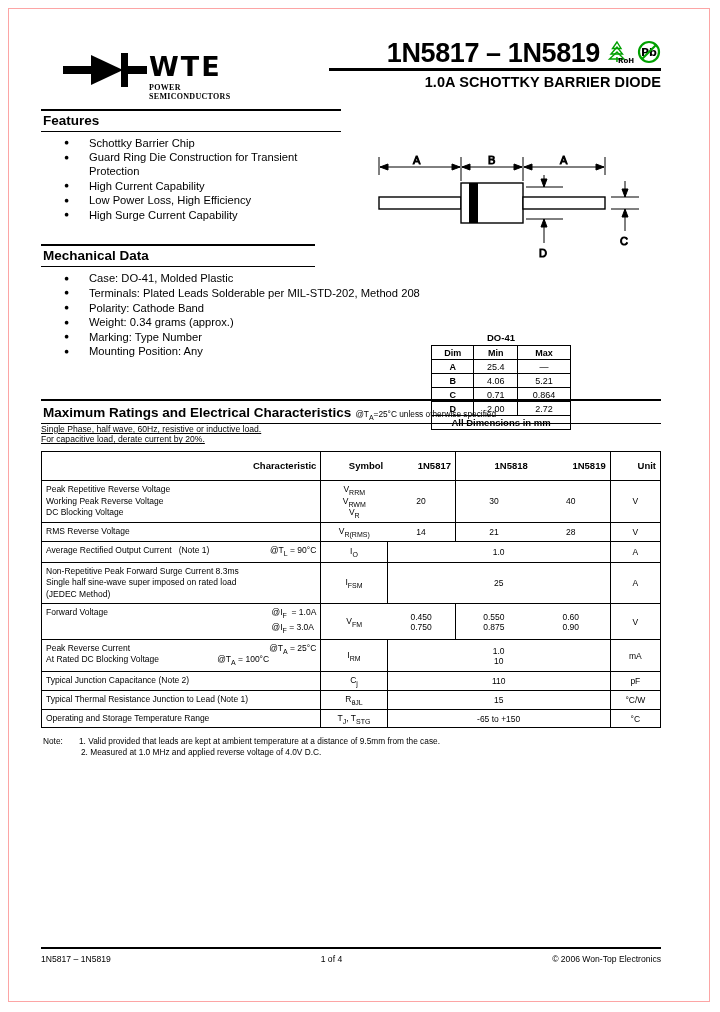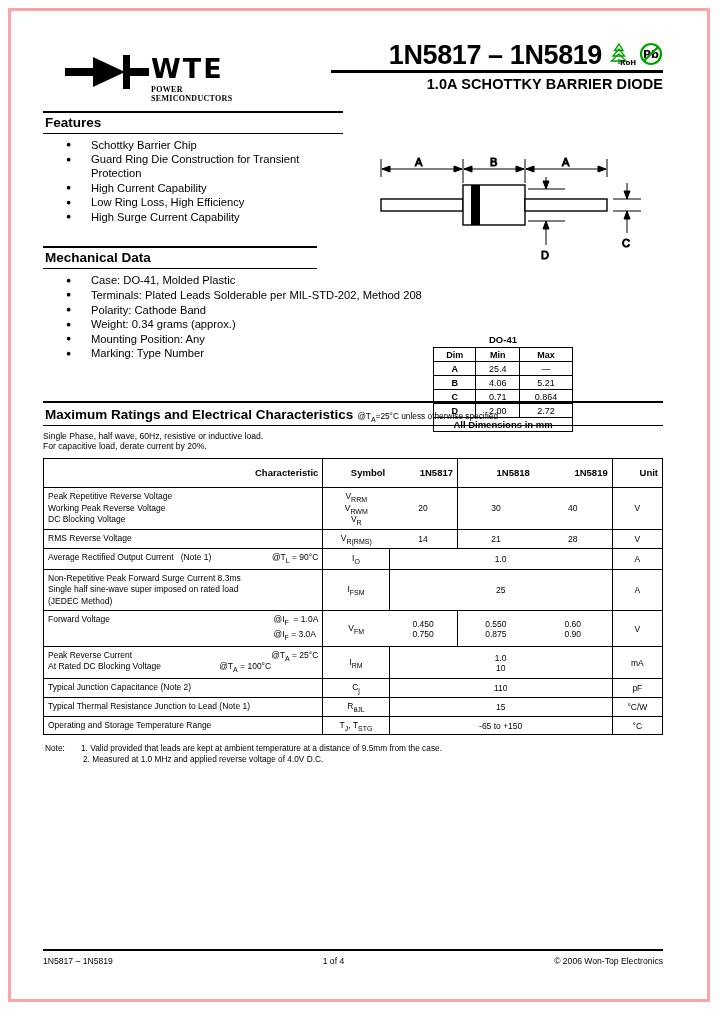--- a/index.html
+++ b/index.html
@@ -14,21 +14,21 @@
     color: #000000;
     position: relative;
     overflow: hidden;
   }
   .page {
     position: absolute;
     left: 8px;
     top: 8px;
     width: 702px;
     height: 994px;
-    border: 3px solid #fca5a5;
+    border: 1px solid #fca5a5;
     box-sizing: border-box;
   }
   .inner {
     position: absolute;
     left: 32px;
     top: 22px;
     width: 620px;
   }
 
   
@@ -190,22 +190,22 @@
     display: inline;
   }
   .mr-cond {
     font-size: 8.3px;
     display: inline;
     margin-left: 4px;
   }
   .mr-note {
     font-size: 8.6px;
     line-height: 10.5px;
-    margin-top: 5px;
     margin-bottom: 6px;
+    text-decoration: underline;
   }
   table.spec {
     border-collapse: collapse;
     width: 100%;
     font-size: 8.5px;
     table-layout: fixed;
   }
   table.spec td {
     border: 1px solid #000;
     padding: 3px 4px;
@@ -292,21 +292,21 @@
     </div>
   </div>
 
   <div class="features-wrap">
     <div class="features-col">
       <div class="sec-head">Features</div>
       <ul class="bullets">
         <li>Schottky Barrier Chip</li>
         <li>Guard Ring Die Construction for Transient Protection</li>
         <li>High Current Capability</li>
-        <li>Low Ring Loss, High Efficiency</li>
+        <li>Low Power Loss, High Efficiency</li>
         <li>High Surge Current Capability</li>
       </ul>
     </div>
 
     <svg class="drawing" viewBox="0 0 290 120">
       <g stroke="#000" stroke-width="1.4" fill="none">
 
         <rect x="8" y="52" width="82" height="12" fill="#fff"></rect>
 
         <rect x="90" y="38" width="62" height="40" fill="#fff"></rect>
@@ -357,22 +357,22 @@
     </svg>
   </div>
 
   <div style="margin-top:22px; position:relative;">
     <div class="sec-head sec-head-mech">Mechanical Data</div>
     <ul class="bullets">
       <li>Case: DO-41, Molded Plastic</li>
       <li>Terminals: Plated Leads Solderable per MIL-STD-202, Method 208</li>
       <li>Polarity: Cathode Band</li>
       <li>Weight: 0.34 grams (approx.)</li>
+      <li>Marking: Type Number</li>
       <li>Mounting Position: Any</li>
-      <li>Marking: Type Number</li>
     </ul>
   </div>
 
   <div class="dimtable-wrap">
     <table class="dimtable">
       <tbody>
             <tr>
         <td class="nb" colspan="3">DO-41</td>
       </tr>
       <tr>

